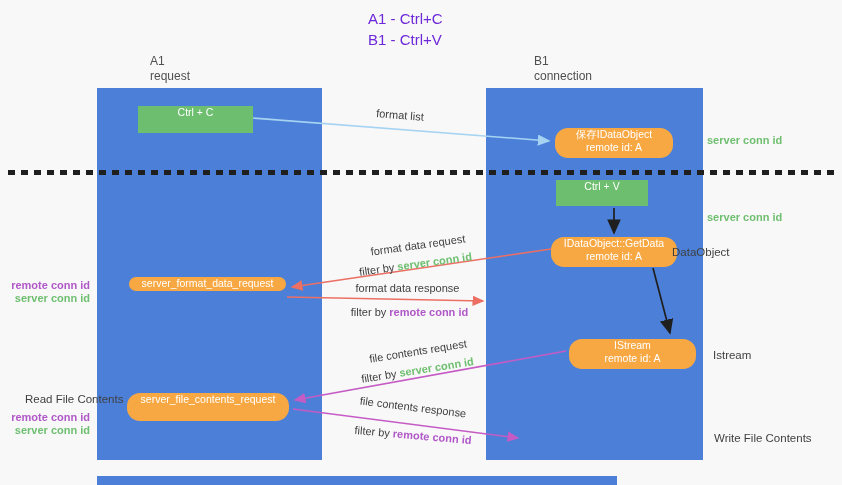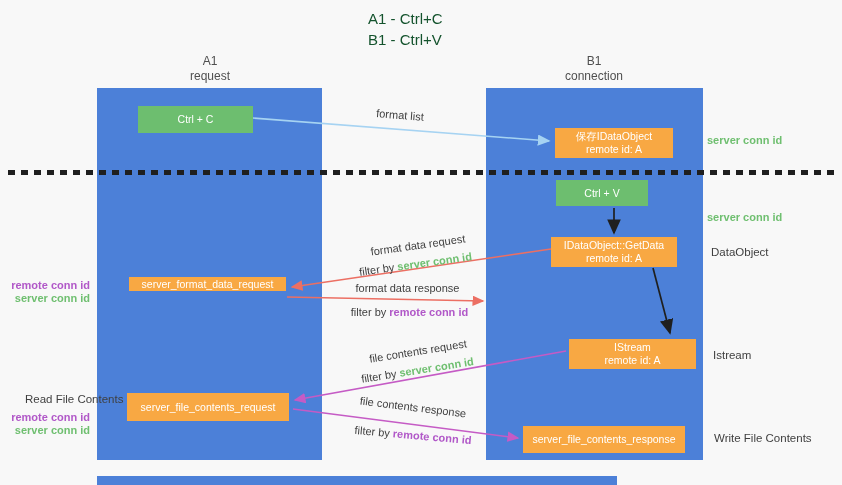--- a/index.html
+++ b/index.html
@@ -1,25 +1,25 @@
 <!DOCTYPE html>
 <html style="--column-blue: #4c80d8; --node-green: #6dbe6f; --node-orange: #f8a843; --arrow-lightblue: #a6d3f2; --arrow-red: #ec6f63; --arrow-magenta: #c55bc5; --arrow-dark: #1f1f1f; --label-green: #6fbf70; --label-purple: #b158c8; --text-dark: #3f3f3f; --background: #f8f8f8;"><head>
 <meta charset="utf-8">
 <style>
   html,body{margin:0;padding:0;}
   body{font-family:"Liberation Sans","DejaVu Sans",sans-serif;background:#e9e9e9;}
   .stage{position:relative;width:842px;height:485px;background:var(--background,#f8f8f8);overflow:hidden;}
   .col{position:absolute;top:88px;height:372px;background:var(--column-blue,#4c80d8);z-index:1;}
   .arrows{position:absolute;left:0;top:0;z-index:2;}
-  .node{position:absolute;z-index:3;display:flex;flex-direction:column;align-items:center;justify-content:center;
+  .node{position:absolute;z-index:3;display:flex;flex-direction:column;align-items:center;
         color:#fff;font-size:10.5px;line-height:13px;text-align:center;white-space:nowrap;}
   .node.green{background:var(--node-green,#6dbe6f);}
-  .node.orange{background:var(--node-orange,#f8a843);}
-  .title{position:absolute;left:368px;top:8px;font-size:15px;line-height:21px;color:#14532d;z-index:3;}
-  .colhead{position:absolute;top:54px;width:120px;text-align:center;font-size:12px;line-height:15px;color:#4f4f4f;z-index:3;}
+  .node.orange{background:var(--node-orange,#f8a843);border-radius:13px;}
+  .title{position:absolute;left:368px;top:8px;font-size:15px;line-height:21px;color:#6d28d9;z-index:3;}
+  .colhead{position:absolute;top:54px;width:120px;font-size:12px;line-height:15px;color:#4f4f4f;z-index:3;}
   .lbl{position:absolute;z-index:4;font-size:11px;line-height:13px;color:var(--text-dark,#3f3f3f);white-space:nowrap;}
   .lbl.center{text-align:center;}
   .lbl.right{text-align:right;}
   .green-id{color:var(--label-green,#6fbf70);font-weight:bold;}
   .purple-id{color:var(--label-purple,#b158c8);font-weight:bold;}
   .side-plain{font-size:11.5px;}
   .strip{position:absolute;left:97px;top:476px;width:520px;height:9px;background:var(--column-blue,#4c80d8);z-index:1;}
 </style>
 </head>
 <body>
@@ -94,23 +94,20 @@
 
   <div class="node orange" style="left:569px;top:339px;width:127px;height:30px;">
     <span>IStream</span>
     <span>remote id: A</span>
   </div>
 
   <div class="node orange" style="left:127px;top:393px;width:162px;height:28px;">
     <span>server_file_contents_request</span>
   </div>
 
-  <div class="node orange" style="left:523px;top:426px;width:162px;height:27px;">
-    <span>server_file_contents_response</span>
-  </div>
 
   <div class="lbl center" style="left:350px;top:109px;width:100px;transform:rotate(4.5deg);">format list</div>
 
   <div class="lbl center" style="left:353px;top:239px;width:130px;transform:rotate(-8deg);">format data request</div>
   <div class="lbl center" style="left:343px;top:258px;width:145px;transform:rotate(-8deg);">
     <span>filter by </span><span class="green-id">server conn id</span>
   </div>
 
   <div class="lbl center" style="left:340px;top:282px;width:135px;">format data response</div>
   <div class="lbl center" style="left:337px;top:306px;width:145px;">
@@ -122,21 +119,21 @@
     <span>filter by </span><span class="green-id">server conn id</span>
   </div>
 
   <div class="lbl center" style="left:343px;top:401px;width:140px;transform:rotate(7deg);">file contents response</div>
   <div class="lbl center" style="left:338px;top:429px;width:150px;transform:rotate(5deg);">
     <span>filter by </span><span class="purple-id">remote conn id</span>
   </div>
 
   <div class="lbl green-id" style="left:707px;top:134px;">server conn id</div>
   <div class="lbl green-id" style="left:707px;top:211px;">server conn id</div>
-  <div class="lbl side-plain" style="left:711px;top:246px;">DataObject</div>
+  <div class="lbl side-plain" style="left:672px;top:246px;">DataObject</div>
   <div class="lbl side-plain" style="left:713px;top:349px;">Istream</div>
   <div class="lbl side-plain" style="left:714px;top:432px;">Write File Contents</div>
 
   <div class="lbl right" style="left:4px;top:279px;width:86px;">
     <div class="purple-id">remote conn id</div>
     <div class="green-id">server conn id</div>
   </div>
   <div class="lbl right side-plain" style="left:0px;top:393px;width:90px;padding-left:25px;">Read File Contents</div>
   <div class="lbl right" style="left:4px;top:411px;width:86px;">
     <div class="purple-id">remote conn id</div>

